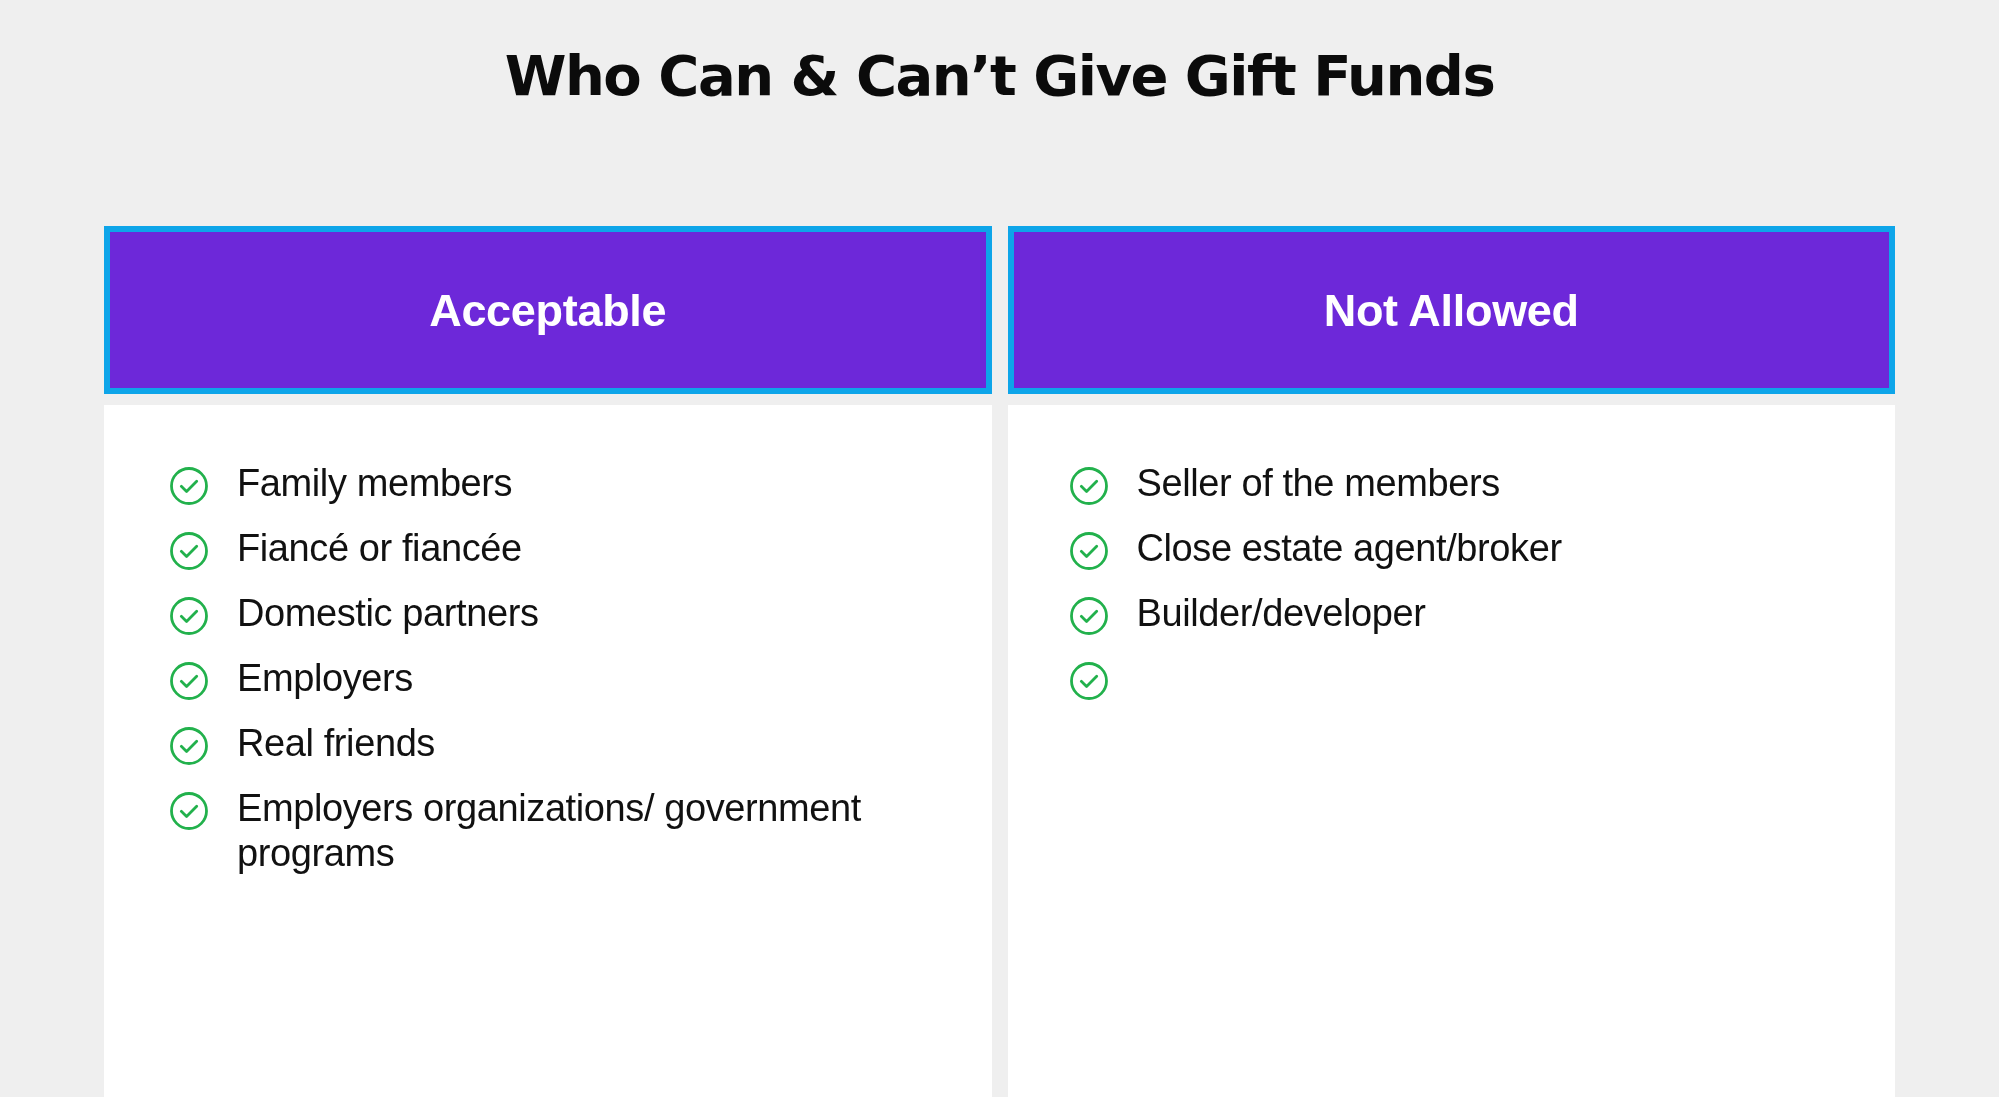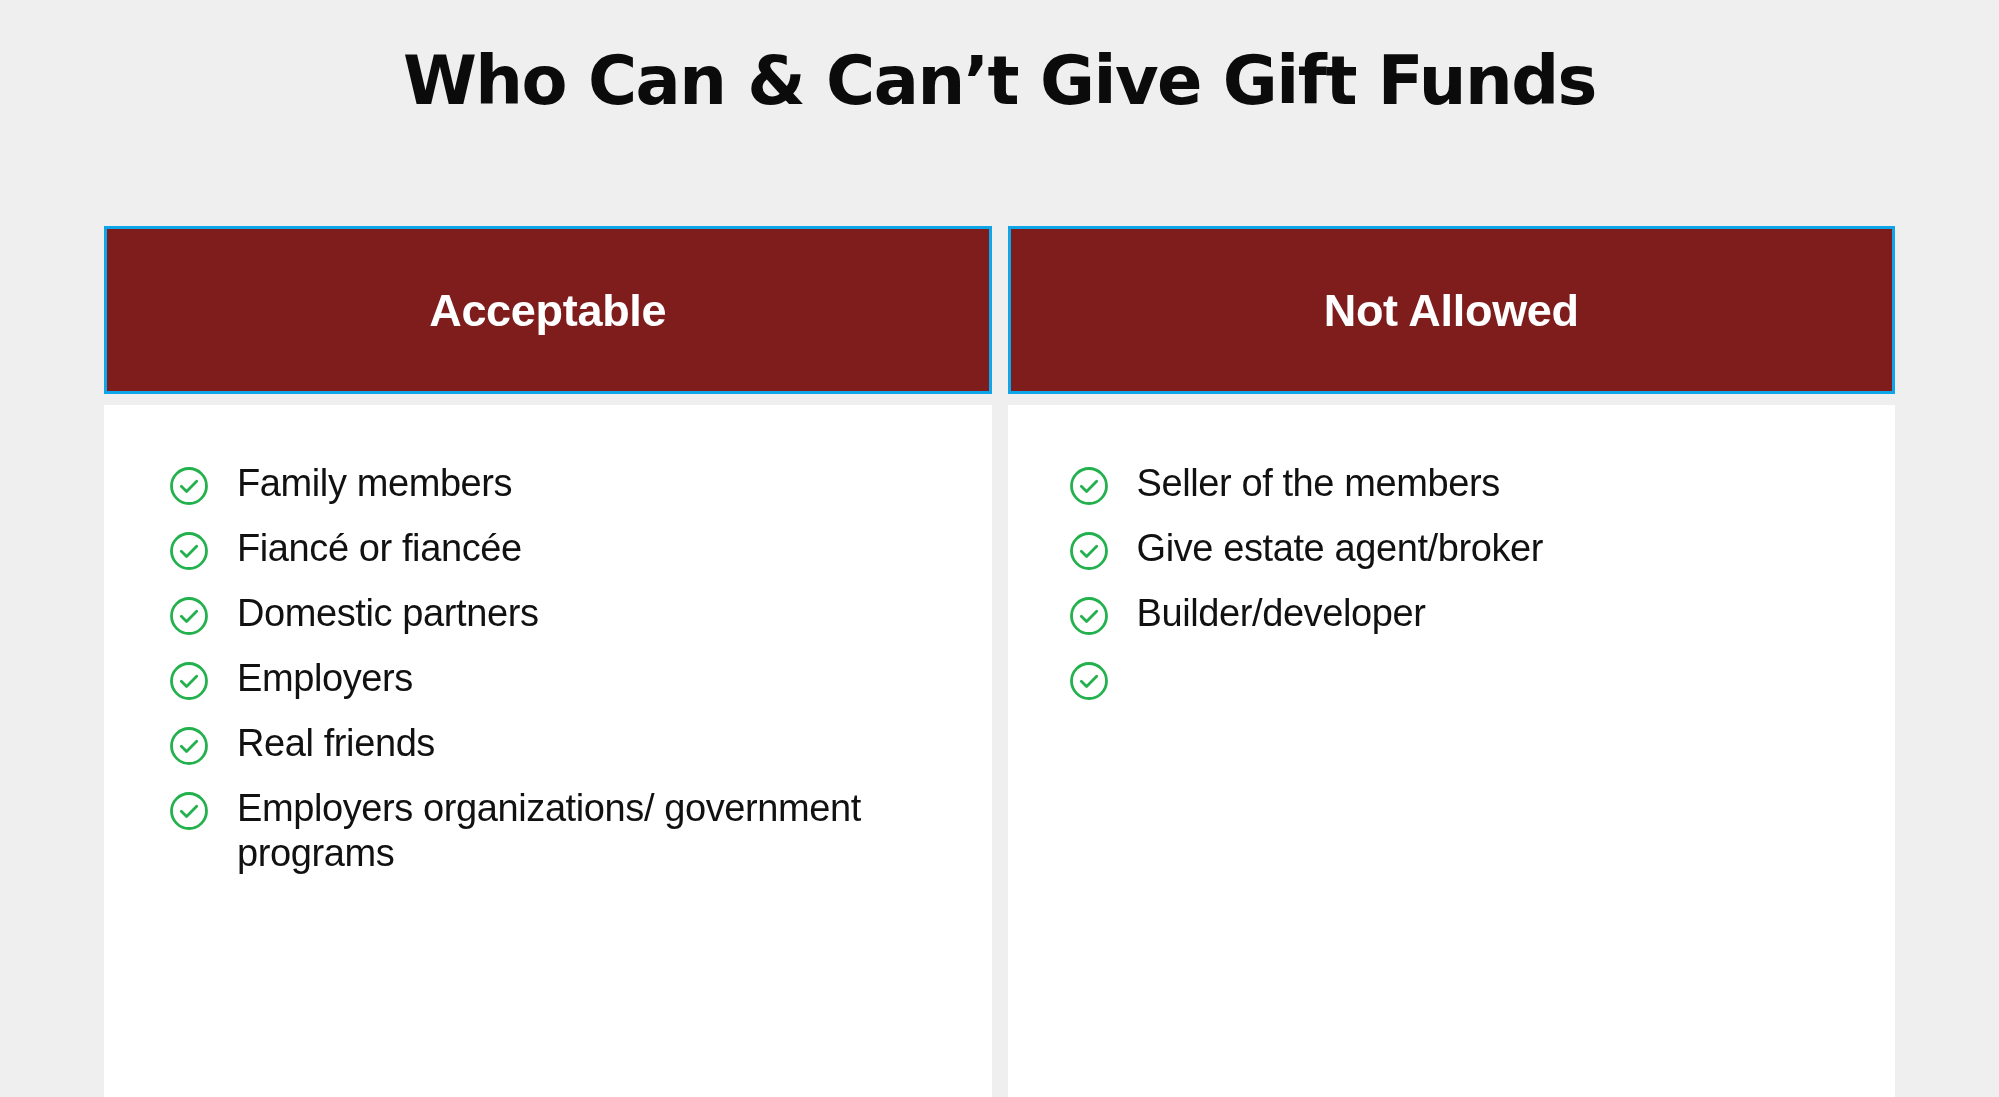--- a/index.html
+++ b/index.html
@@ -23,21 +23,21 @@
   }
 
   
   .title {
     position: absolute;
     top: 48px;
     left: 0;
     width: 1999px;
     text-align: center;
     font-family: "DejaVu Sans", sans-serif;
-    font-size: 67px;
+    font-size: 56px;
     font-weight: 700;
     letter-spacing: -1.5px;
     color: #0b0b0b;
     line-height: 1.0;
     white-space: nowrap;
   }
 
   
   .columns {
     position: absolute;
@@ -50,25 +50,25 @@
 
   .column {
     flex: 1 1 0;
     display: flex;
     flex-direction: column;
   }
 
   
   .col-header {
     height: 168px;
-    background: #7f1d1d;
+    background: #6d28d9;
     display: flex;
     align-items: center;
     justify-content: center;
-    border: 3px solid #0ea5e9;
+    border: 6px solid #0ea5e9;
   }
 
   .col-header-label {
     color: #ffffff;
     font-family: "Liberation Sans", sans-serif;
     font-size: 45px;
     font-weight: 700;
     letter-spacing: -0.3px;
     line-height: 1;
   }
@@ -201,21 +201,21 @@
               <path d="M7.6 12.2 L10.6 15.1 L16.4 9.3" fill="none" stroke="#22b14c" stroke-width="1.6" stroke-linecap="round" stroke-linejoin="round"></path>
             </svg>
             <span class="item-label">Seller of the members</span>
           </li>
 
           <li class="item">
             <svg class="check-icon" viewBox="0 0 24 24">
               <circle cx="12" cy="12" r="10" fill="none" stroke="#22b14c" stroke-width="1.6"></circle>
               <path d="M7.6 12.2 L10.6 15.1 L16.4 9.3" fill="none" stroke="#22b14c" stroke-width="1.6" stroke-linecap="round" stroke-linejoin="round"></path>
             </svg>
-            <span class="item-label">Give estate agent/broker</span>
+            <span class="item-label">Close estate agent/broker</span>
           </li>
 
           <li class="item">
             <svg class="check-icon" viewBox="0 0 24 24">
               <circle cx="12" cy="12" r="10" fill="none" stroke="#22b14c" stroke-width="1.6"></circle>
               <path d="M7.6 12.2 L10.6 15.1 L16.4 9.3" fill="none" stroke="#22b14c" stroke-width="1.6" stroke-linecap="round" stroke-linejoin="round"></path>
             </svg>
             <span class="item-label">Builder/developer</span>
           </li>
 

